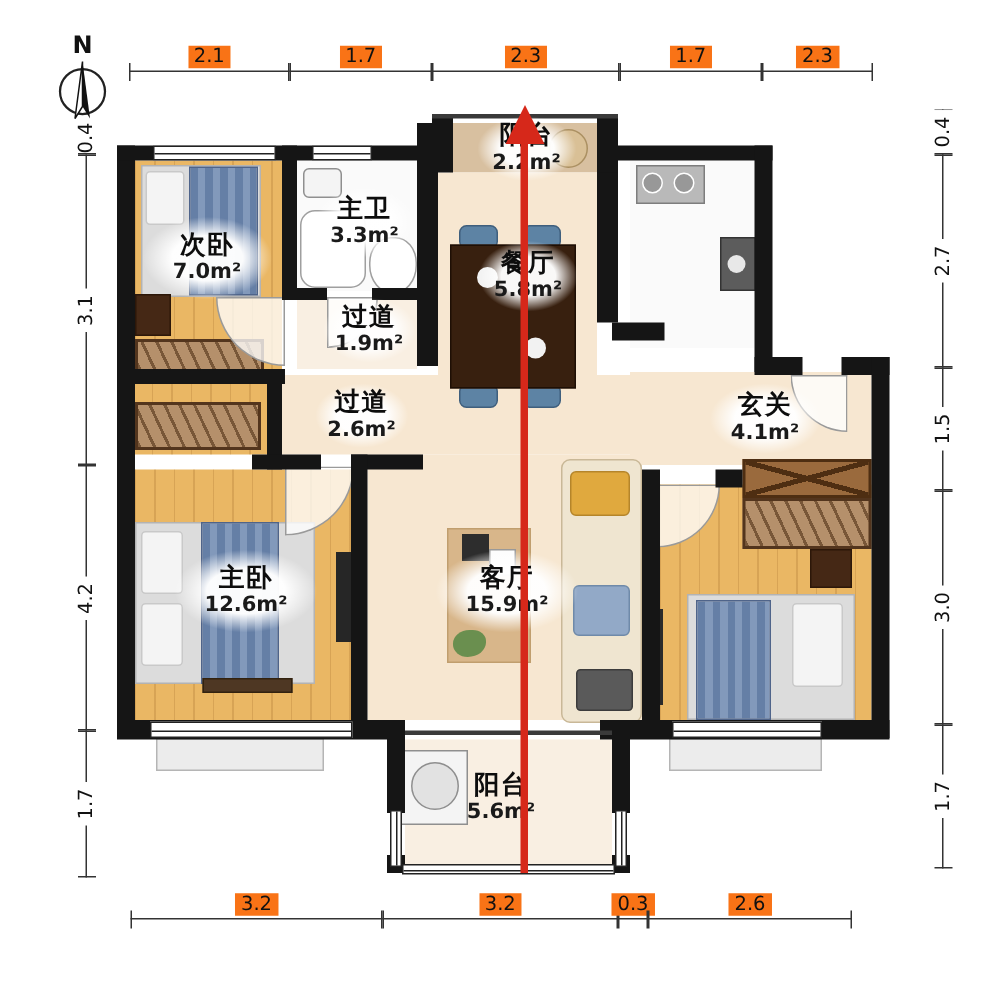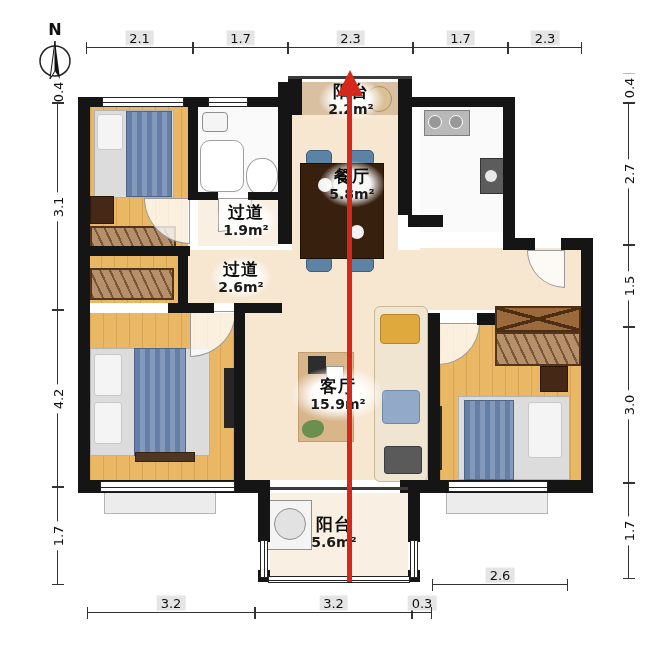--- a/index.html
+++ b/index.html
@@ -25,21 +25,21 @@
   .hatch{background-color:#b5906b;background-image:repeating-linear-gradient(65deg,rgba(60,30,5,.5) 0 2px,rgba(0,0,0,0) 2px 9px);border:2px solid #53351d;}
   .xcell{border:2px solid #4e2e12;background:linear-gradient(to top right,rgba(0,0,0,0) 46%,#4e2e12 46% 54%,rgba(0,0,0,0) 54%),linear-gradient(to bottom right,rgba(0,0,0,0) 46%,#4e2e12 46% 54%,rgba(0,0,0,0) 54%),#9a6a3d;}
   .chair{background:#5d83a4;border:1px solid #3f5f7d;border-radius:5px;}
   .appliance{background:#f4f4f4;border:1px solid #8f8f8f;}
   .rlabel{position:absolute;z-index:40;text-align:center;transform:translate(-50%,-50%);background:radial-gradient(closest-side,rgba(255,255,255,.97) 55%,rgba(255,255,255,0));padding:10px 20px;white-space:nowrap;}
   .rname{font-size:17px;font-weight:bold;color:#0d0d0d;letter-spacing:1px;line-height:1.1;}
   .rarea{font-size:14px;font-weight:bold;color:#1a1a1a;line-height:1.15;}
   .dimh{position:absolute;border-top:1px solid #333;height:0;z-index:45;}
   .dimh::before,.dimh::after{content:"";position:absolute;top:-6px;width:1px;height:12px;background:#333;}
   .dimh::before{left:0;}.dimh::after{right:0;}
-  .dimh>span{position:absolute;left:50%;top:-10px;transform:translate(-50%,-50%);background:#e5e5e5;padding:0 4px;font-size:13px;color:#111;}
+  .dimh>span{position:absolute;left:50%;top:-10px;transform:translate(-50%,-50%);background:#f97316;padding:0 4px;font-size:13px;color:#111;}
   .dimv{position:absolute;border-left:1px solid #333;width:0;z-index:45;}
   .dimv::before,.dimv::after{content:"";position:absolute;left:-6px;height:1px;width:12px;background:#333;}
   .dimv::before{top:0;}.dimv::after{bottom:0;}
   .dimv>span{position:absolute;top:50%;left:0;transform:translate(-50%,-50%) rotate(-90deg);background:#fff;padding:0 4px;font-size:13px;color:#111;}
   .arrowline{position:absolute;left:347px;top:92px;width:5px;height:490px;background:#d6281a;z-index:50;}
   .arrowhead{position:absolute;left:337px;top:70px;width:0;height:0;border-left:13px solid transparent;border-right:13px solid transparent;border-bottom:26px solid #d6281a;z-index:50;}
   .compass{position:absolute;left:30px;top:20px;z-index:46;width:50px;text-align:center;}
   .compass .n{font-size:16px;font-weight:bold;color:#111;}
   .sofa{background:#efe5d0;border:1px solid #c9b897;border-radius:6px;}
 </style>
@@ -159,35 +159,51 @@
 
   <div class="furn darkwood" style="left:540px;top:366px;width:28px;height:26px;"></div>
   <div class="furn bedbase" style="left:458px;top:396px;width:112px;height:84px;"></div>
   <div class="furn stripes" style="left:464px;top:400px;width:50px;height:80px;"></div>
   <div class="furn pillow" style="left:528px;top:402px;width:34px;height:56px;"></div>
 
   <div class="furn" style="left:366px;top:86px;width:26px;height:26px;background:#d9c096;border:1px solid #ab9062;border-radius:50%;"></div>
   <div class="furn appliance" style="left:266px;top:500px;width:46px;height:50px;"></div>
   <div class="furn" style="left:274px;top:508px;width:32px;height:32px;background:#e2e2e2;border:1px solid #8f8f8f;border-radius:50%;"></div>
 
+  <div class="rlabel" style="left:138px;top:172px;">
+    <div class="rname">次卧</div>
+    <div class="rarea">7.0m²</div>
+  </div>
+  <div class="rlabel" style="left:243px;top:148px;padding:6px 10px;">
+    <div class="rname">主卫</div>
+    <div class="rarea">3.3m²</div>
+  </div>
   <div class="rlabel" style="left:351px;top:99px;padding:4px 10px;">
     <div class="rname">阳台</div>
     <div class="rarea">2.2m²</div>
   </div>
   <div class="rlabel" style="left:352px;top:184px;padding:6px 10px;">
     <div class="rname">餐厅</div>
     <div class="rarea">5.8m²</div>
   </div>
   <div class="rlabel" style="left:246px;top:220px;padding:4px 8px;">
     <div class="rname">过道</div>
     <div class="rarea">1.9m²</div>
   </div>
   <div class="rlabel" style="left:241px;top:277px;padding:4px 8px;">
     <div class="rname">过道</div>
     <div class="rarea">2.6m²</div>
+  </div>
+  <div class="rlabel" style="left:510px;top:279px;padding:6px 14px;">
+    <div class="rname">玄关</div>
+    <div class="rarea">4.1m²</div>
+  </div>
+  <div class="rlabel" style="left:164px;top:394px;">
+    <div class="rname">主卧</div>
+    <div class="rarea">12.6m²</div>
   </div>
   <div class="rlabel" style="left:338px;top:394px;">
     <div class="rname">客厅</div>
     <div class="rarea">15.9m²</div>
   </div>
   <div class="rlabel" style="left:334px;top:532px;background:none;">
     <div class="rname">阳台</div>
     <div class="rarea">5.6m²</div>
   </div>
 
@@ -221,21 +237,21 @@
 
   <div class="dimh" style="left:87px;top:612px;width:168px;">
       <span>3.2</span>
     </div>
   <div class="dimh" style="left:255px;top:612px;width:157px;">
       <span>3.2</span>
     </div>
   <div class="dimh" style="left:412px;top:612px;width:20px;">
       <span>0.3</span>
     </div>
-  <div class="dimh" style="left:432px;top:584px;width:136px;">
+  <div class="dimh" style="left:432px;top:612px;width:136px;">
       <span>2.6</span>
     </div>
 
   <div class="dimv" style="left:57px;top:80px;height:23px;">
       <span>0.4</span>
     </div>
   <div class="dimv" style="left:57px;top:103px;height:207px;">
       <span>3.1</span>
     </div>
   <div class="dimv" style="left:57px;top:310px;height:177px;">

